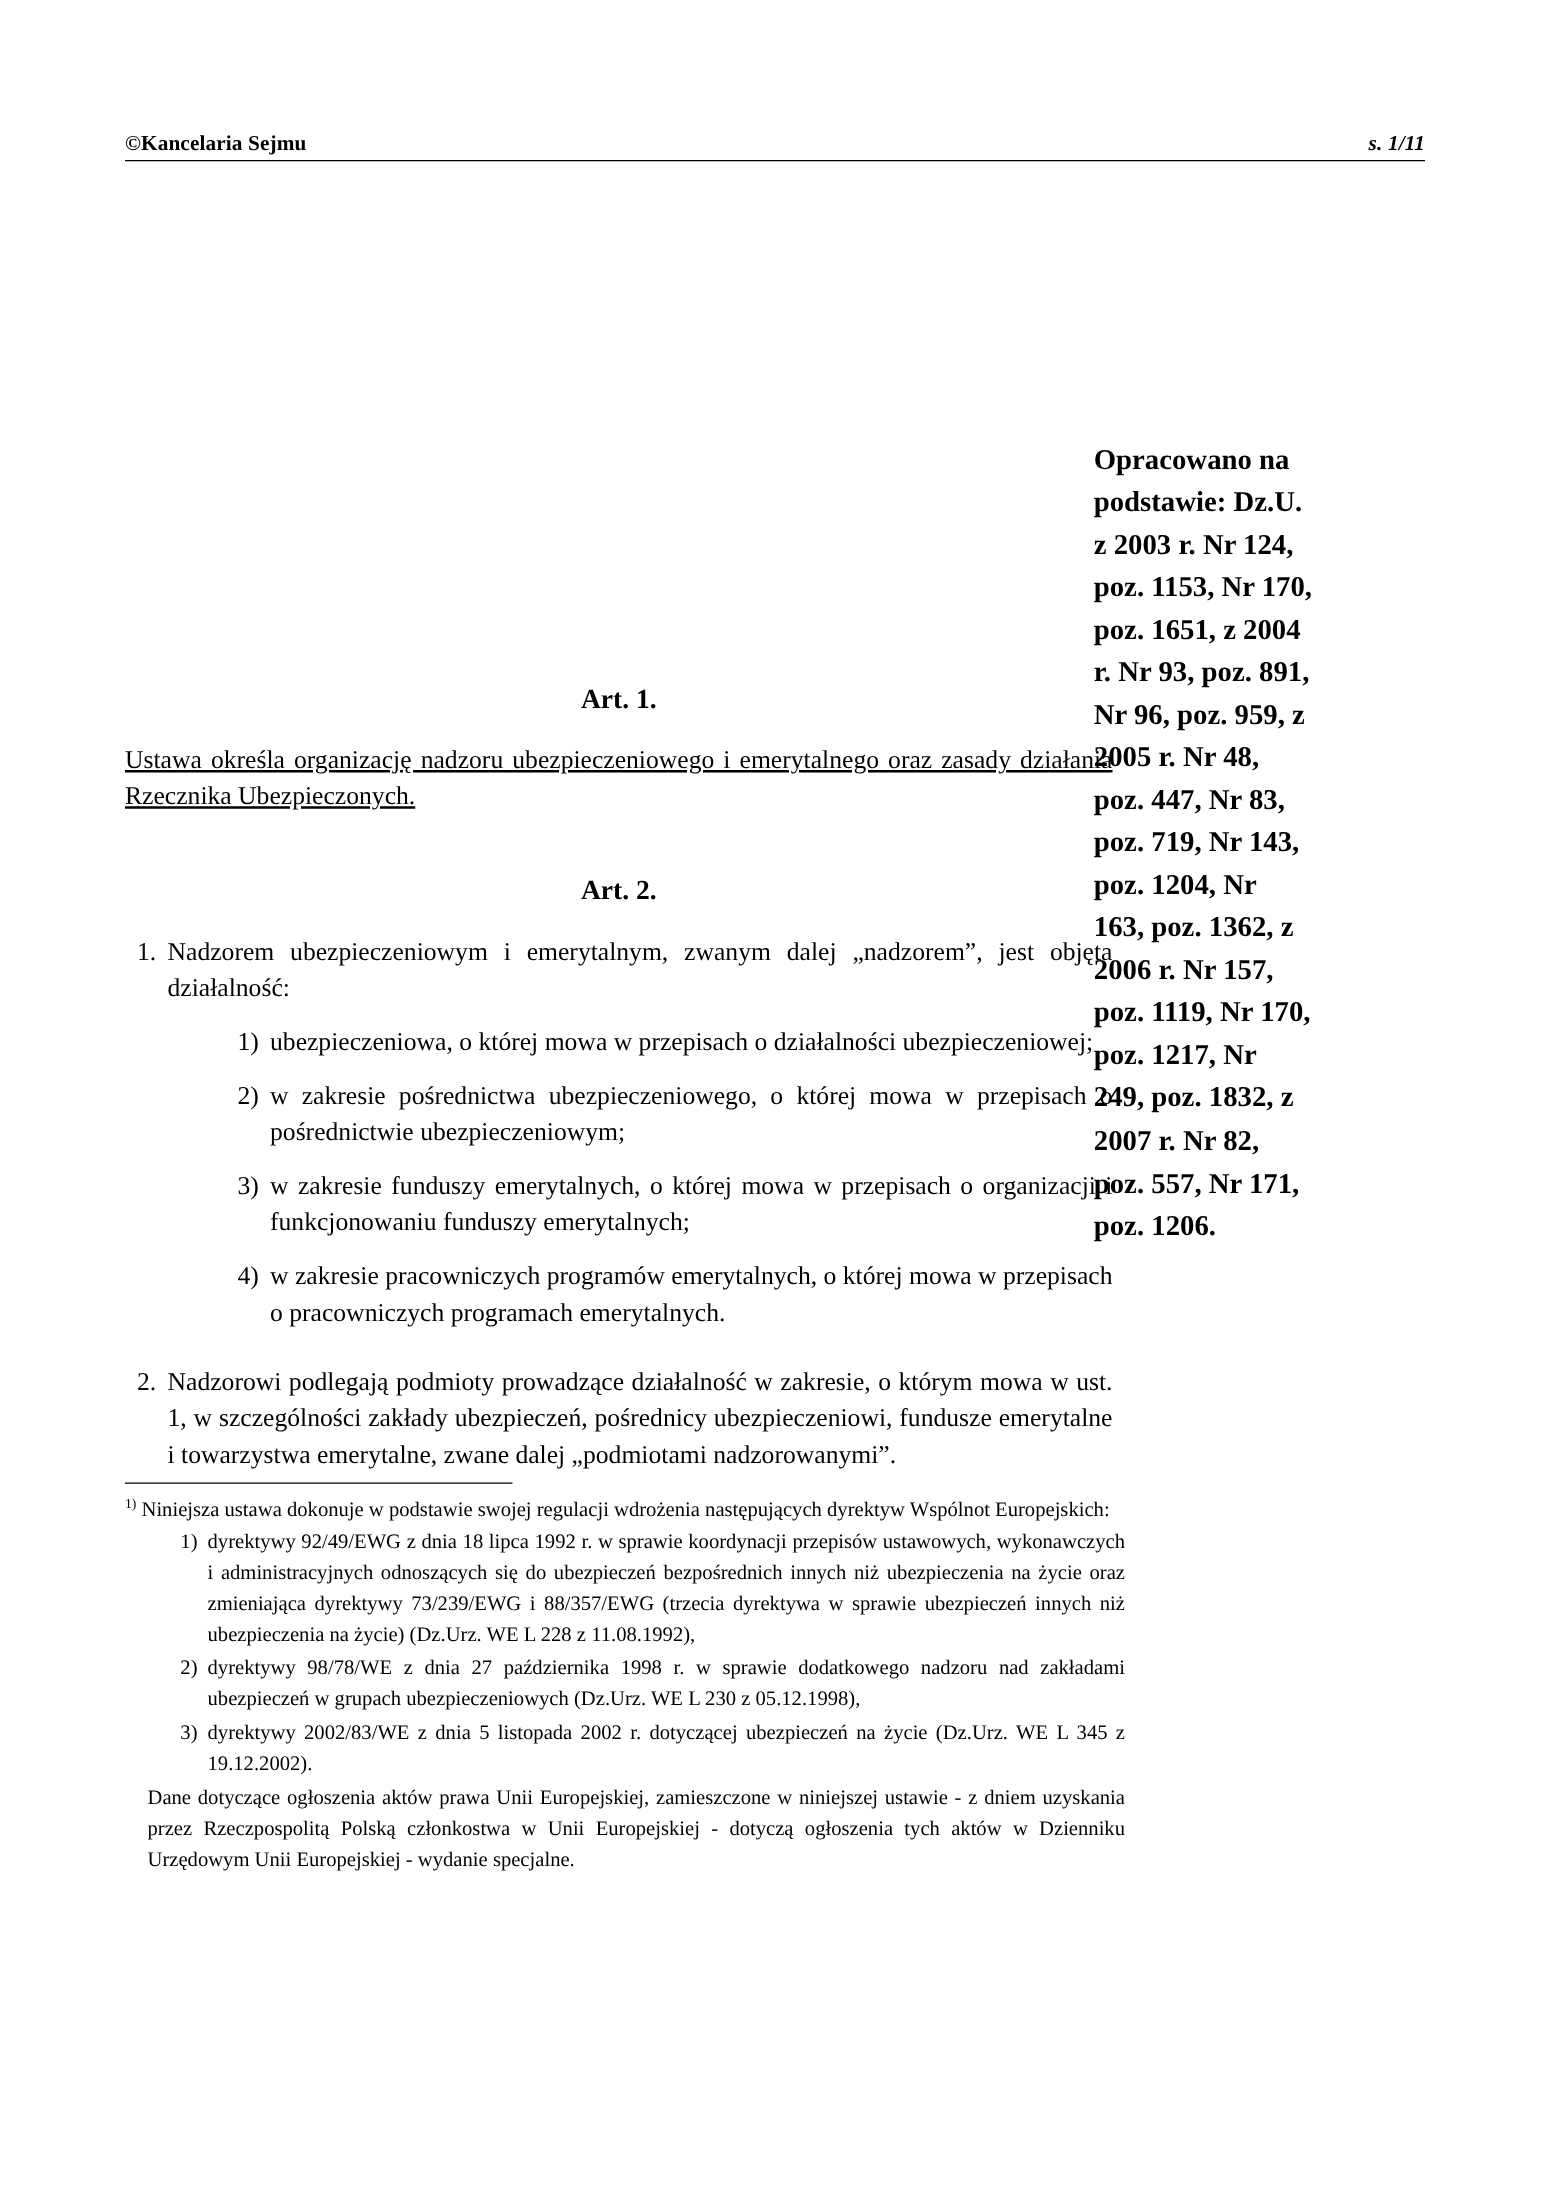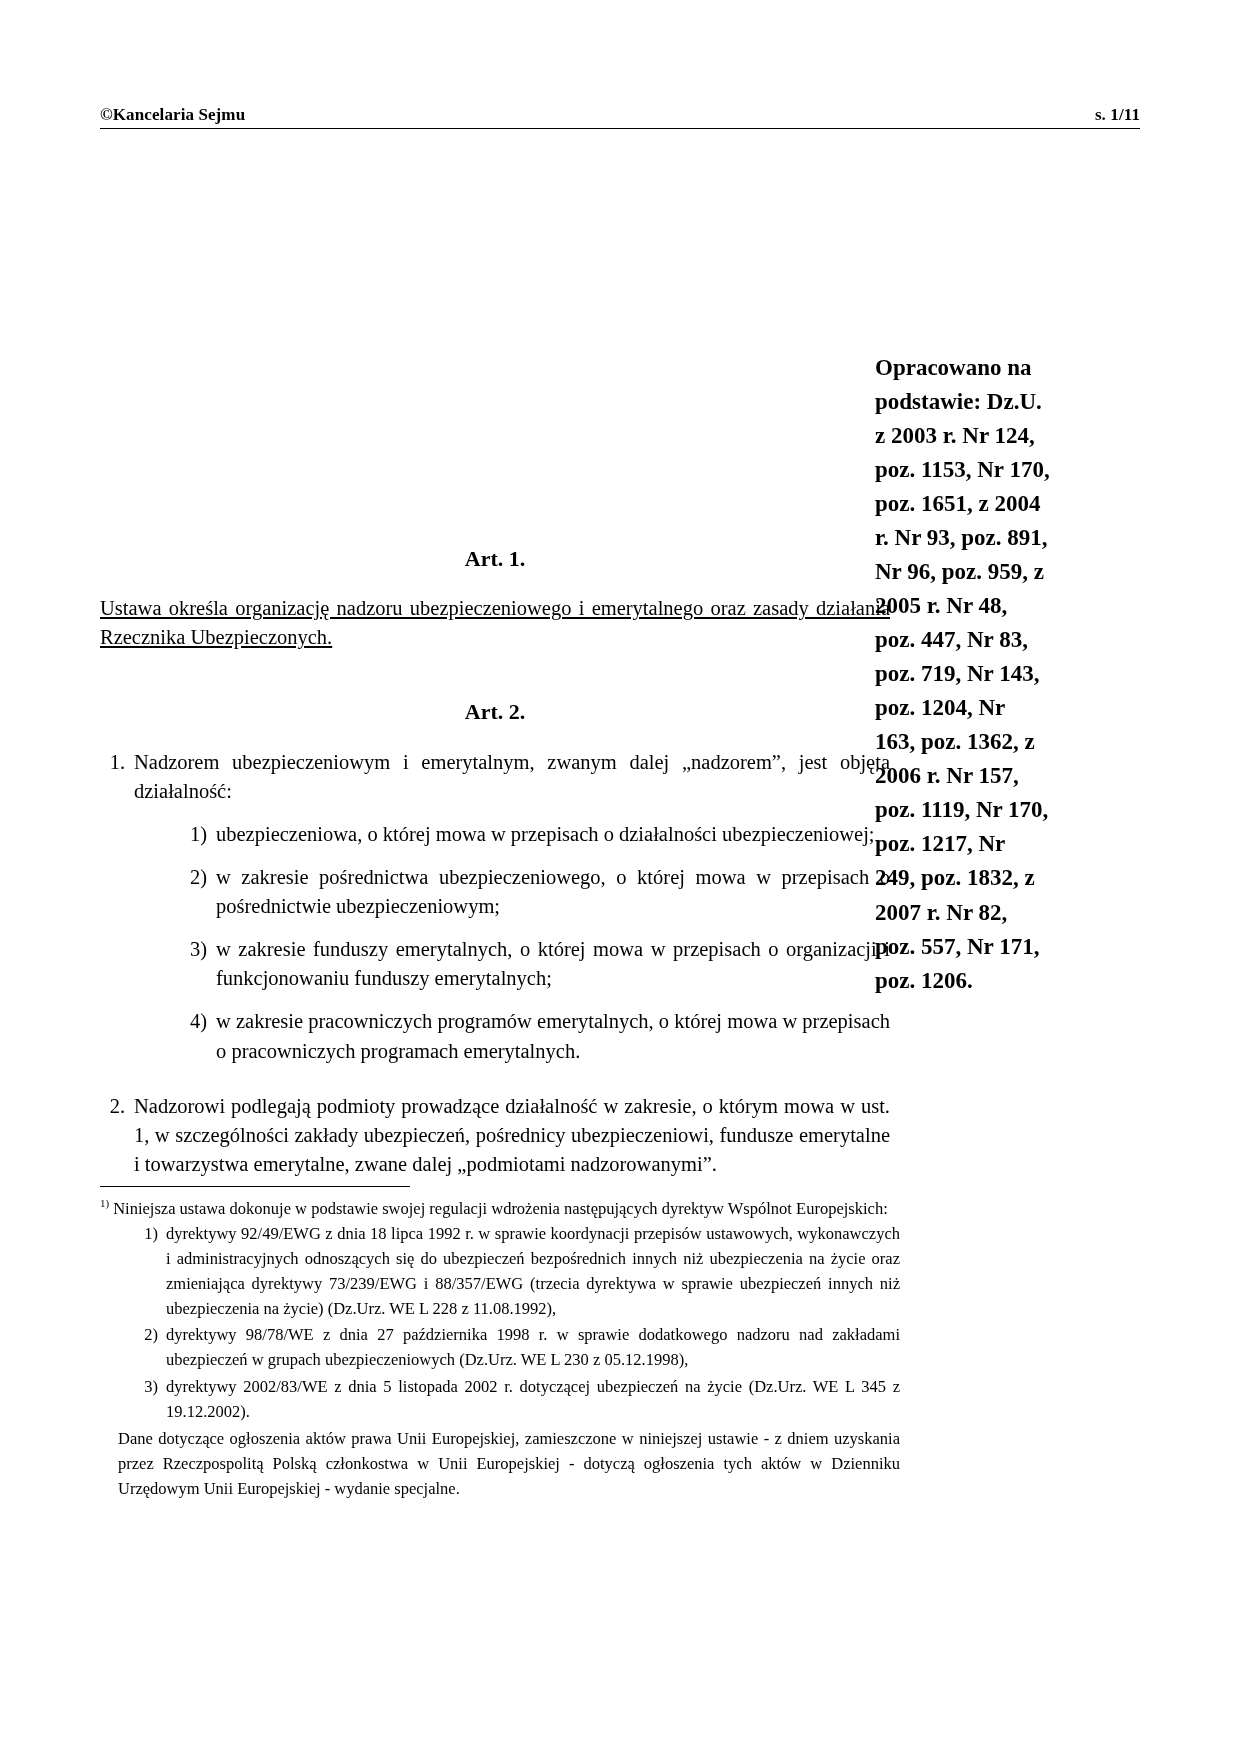--- a/index.html
+++ b/index.html
@@ -34,21 +34,21 @@
     display: flex;
     justify-content: space-between;
     align-items: flex-end;
     border-bottom: 1.6px solid #000;
     padding-bottom: 3px;
     font-weight: bold;
     font-size: 17px;
     letter-spacing: 0.1px;
   }
   .header-left { white-space: nowrap; }
-  .header-right { white-space: nowrap; }
+  .header-right { white-space: nowrap; font-style: italic; }
 
   
   .title-area {
     position: absolute;
     left: 100px;
     top: 275px;
     width: 760px;
     text-align: center;
   }
   .doc-title {

